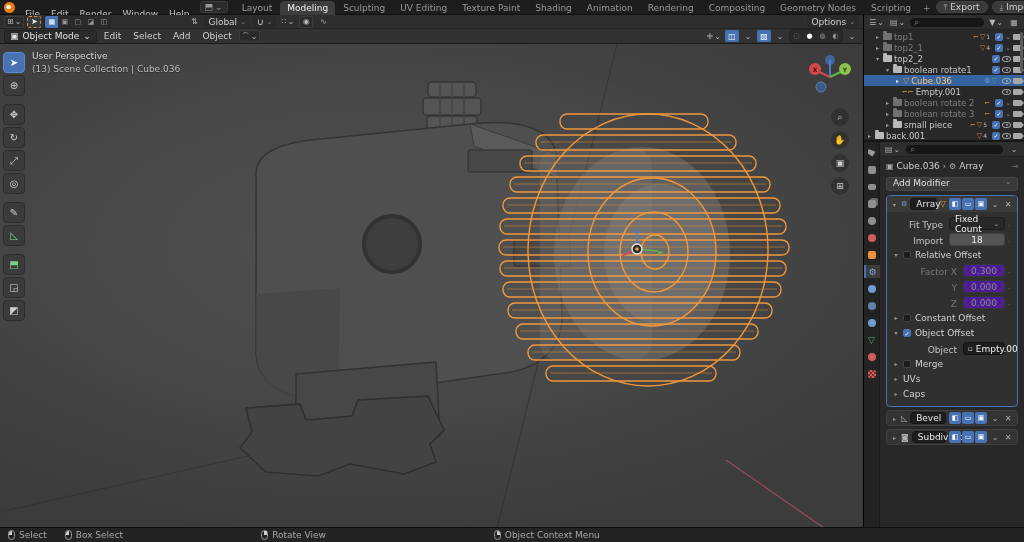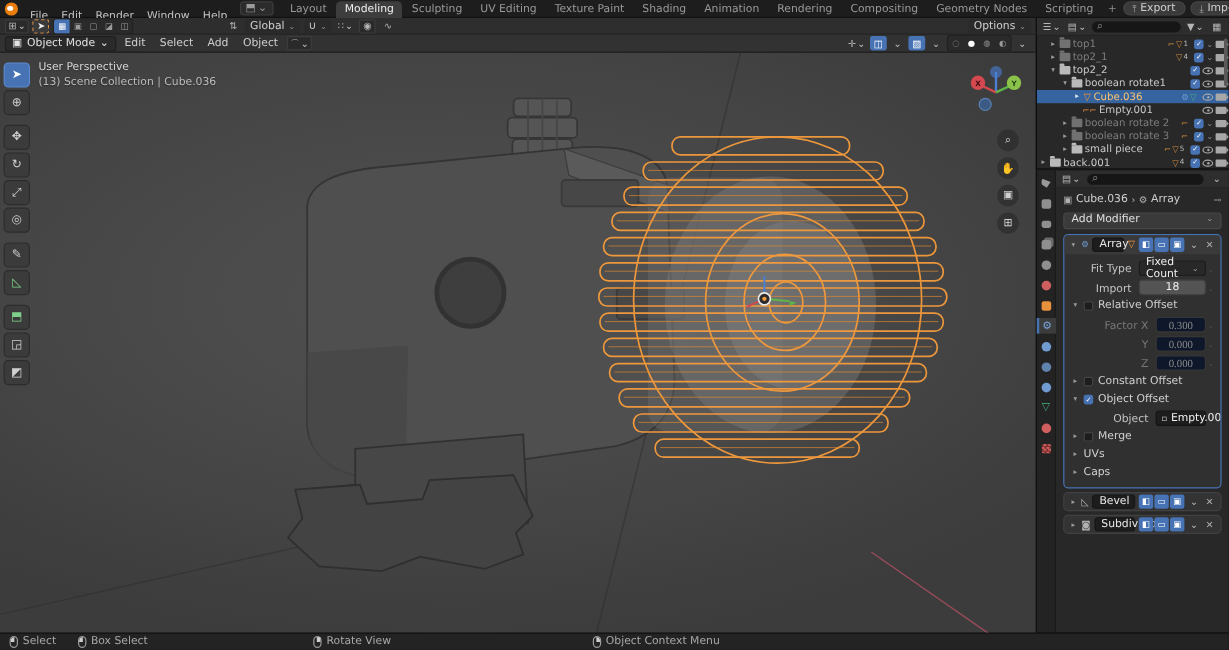--- a/index.html
+++ b/index.html
@@ -107,21 +107,21 @@
   .disp-toggles { display:flex; gap:1px; }
   .dtog { width:12px; height:12px; border-radius:2px; background:#4772b3; color:#fff; font-size:7px; display:flex; align-items:center; justify-content:center; }
   .mod-x, .mod-v { color:#b0b0b0; font-size:8px; width:10px; text-align:center; }
   .mod-content { padding:4px 4px 4px 0; }
   .prow { height:14px; display:flex; align-items:flex-end; margin-bottom:2px; }
   .plabel { width:62px; text-align:right; padding-right:6px; color:#c3c3c3; flex:0 0 auto; }
   .plabel.dim { color:#767676; }
   .pfield { flex:1; height:13px; background:#545454; border-radius:3px; display:flex; align-items:center; justify-content:center; color:#f0f0f0; position:relative; border:1px solid #404040; min-width:0; }
   .pfield.dropdown { background:#282828; border-color:#1d1d1d; justify-content:flex-start; padding:0 5px; }
   .pfield.dropdown .car { margin-left:auto; color:#9a9a9a; font-size:7px; }
-  .pfield.disabled { background:#0f172a; color:#8a8a8a; border-color:#363636;font-family:Liberation Serif, serif; }
+  .pfield.disabled { background:#4c1d95; color:#8a8a8a; border-color:#363636; }
   .pfield.objfield { background:#1d1d1d; border-color:#141414; justify-content:flex-start; padding:0 4px; gap:3px; }
   .anim-dot { width:8px; color:#777; text-align:center; font-size:7px; flex:0 0 auto; }
   .subhead { height:13px; display:flex; align-items:center; gap:4px; padding-left:6px; color:#d0d0d0; margin:2px 0; }
   .subhead .arr { width:6px; }
   .cbox { width:8px; height:8px; border-radius:2px; background:#1d1d1d; border:1px solid #434343; }
   .cbox.on { background:#4772b3; border-color:#4772b3; color:#fff; font-size:6px; line-height:7px; text-align:center; }
   .indent { padding-left:14px; }
   .scrollbar { position:absolute; right:1px; top:2px; width:3px; height:40px; background:#5a5a5a; border-radius:2px; }
 
   

